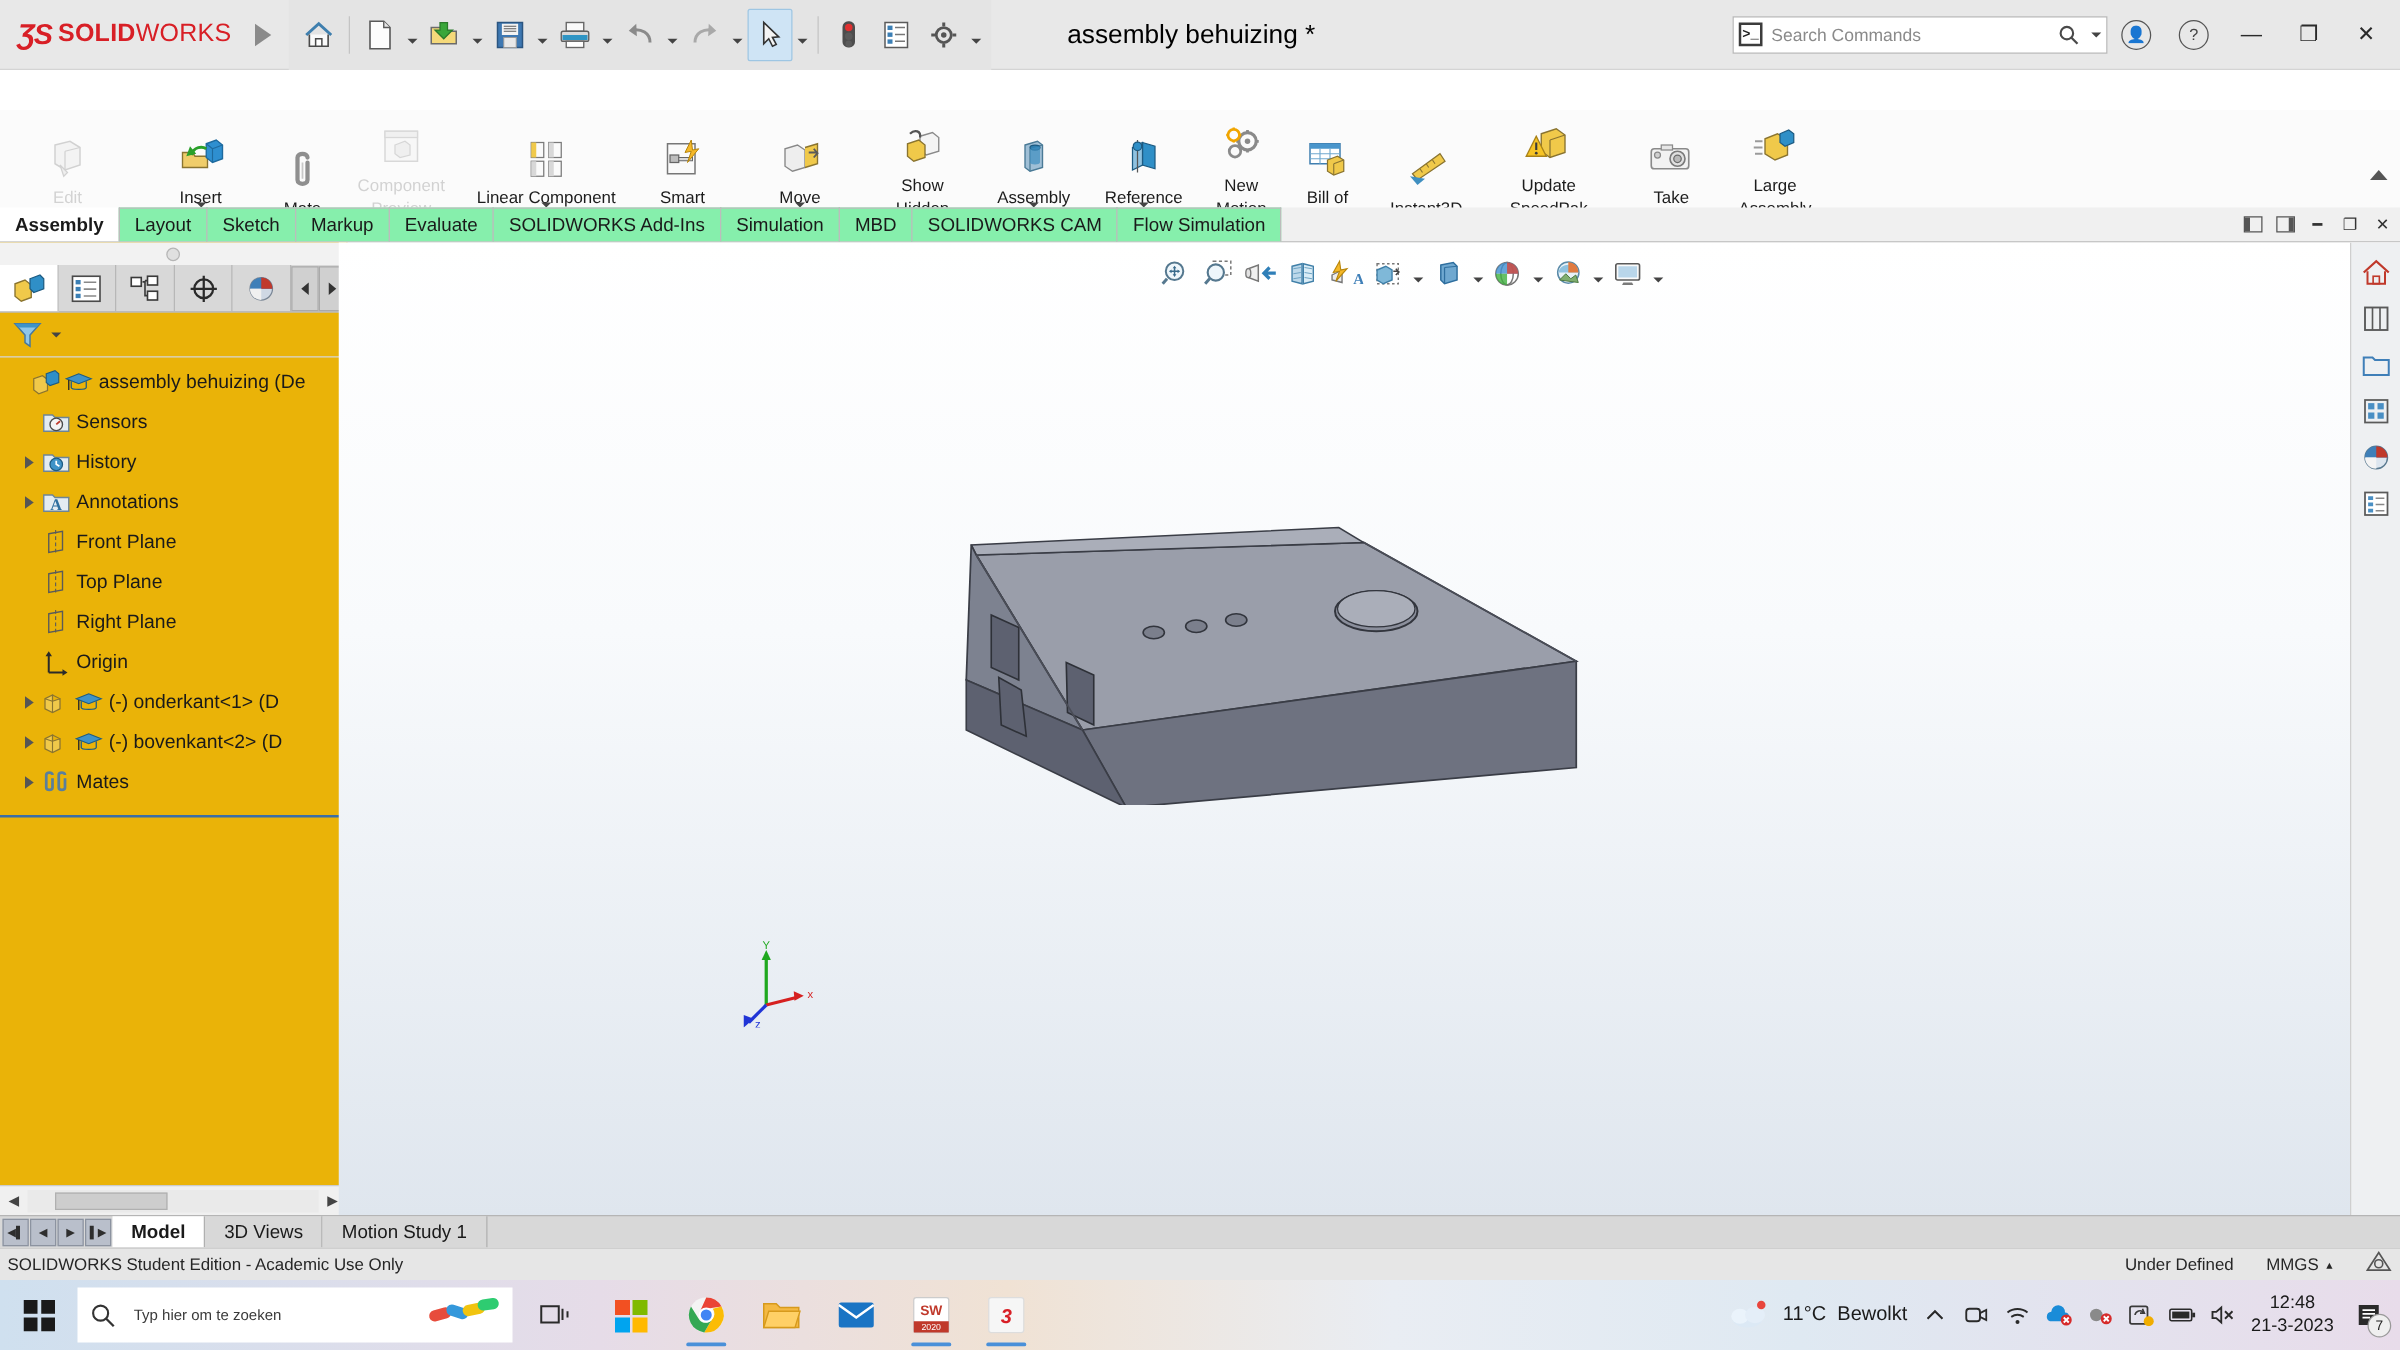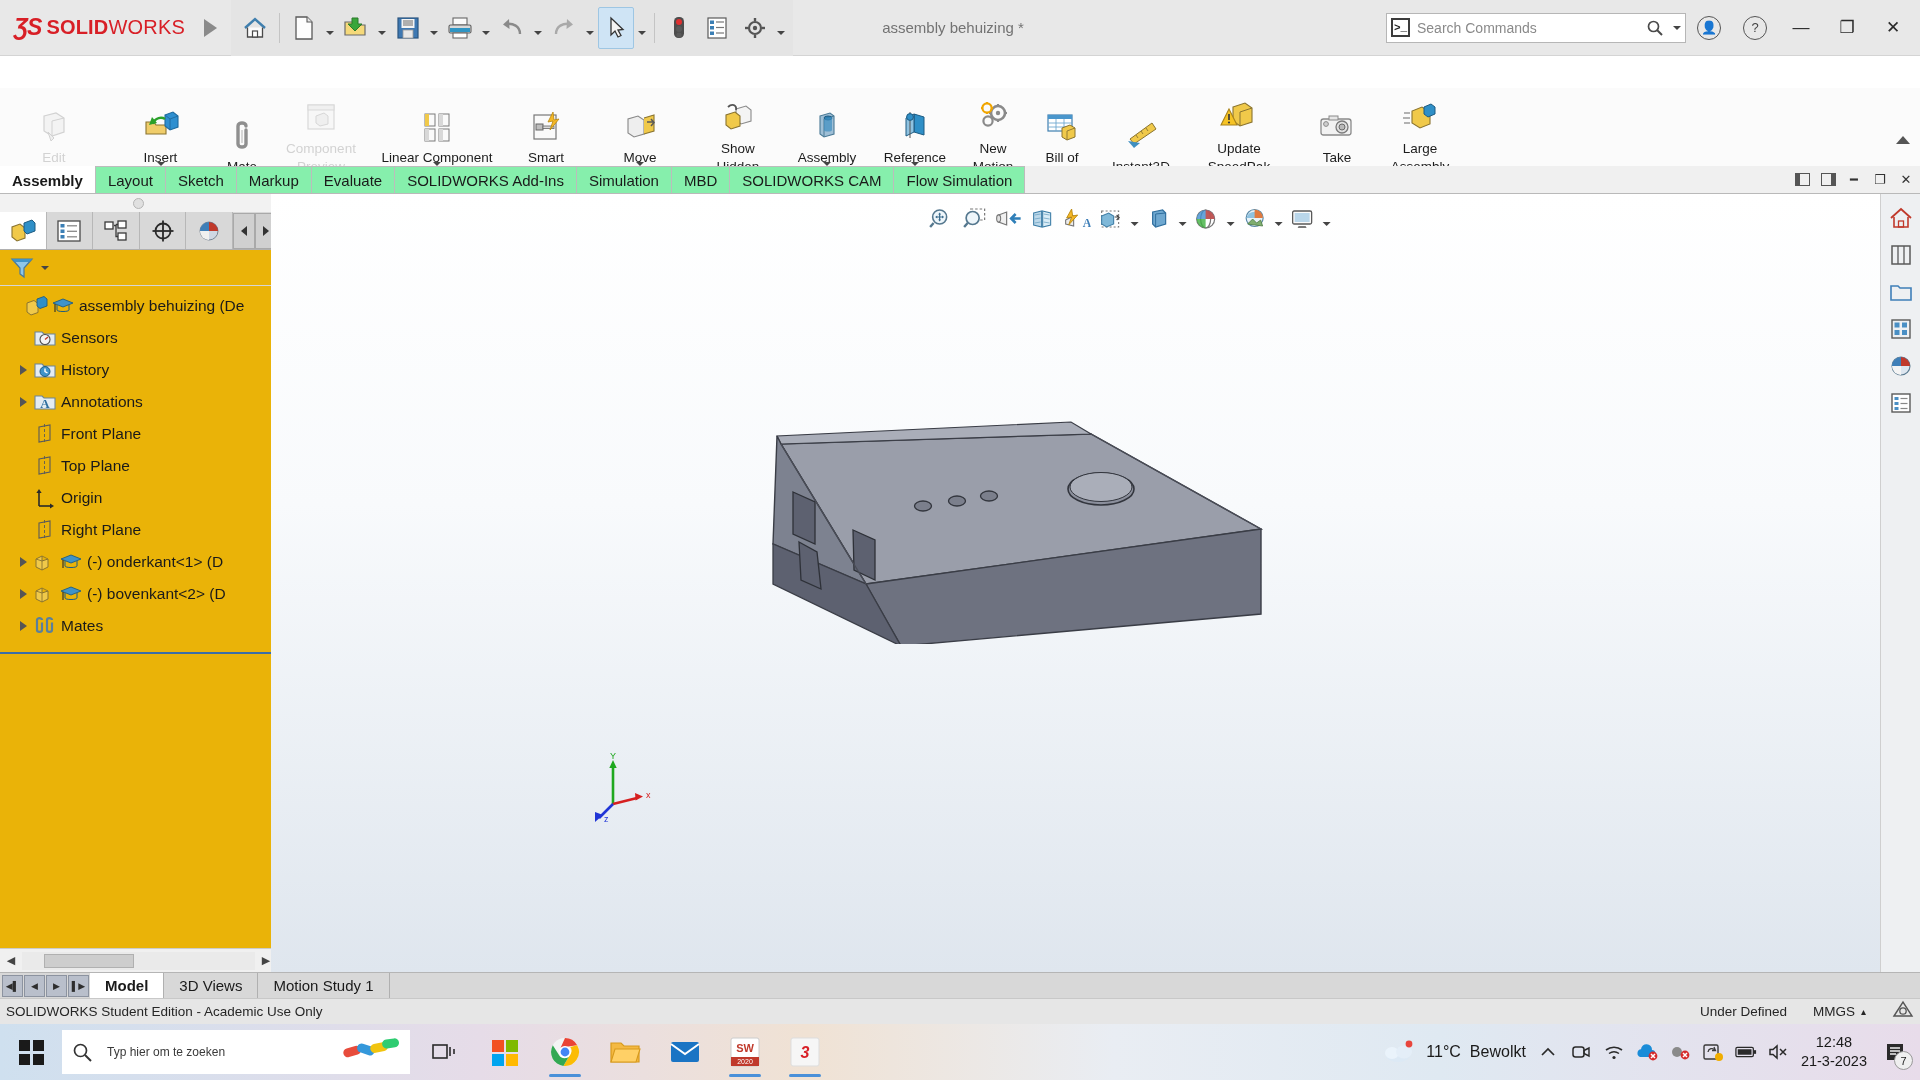--- a/index.html
+++ b/index.html
@@ -35,21 +35,21 @@
   .qat-btn.sel { background: #cfe4f5; border: 1px solid #9ec6e3; }
   .qat-caret {
     width: 12px; height: 42px; display:flex; align-items:flex-end; justify-content:center;
     padding-bottom: 14px; cursor: pointer;
   }
   .caret-d { width:0;height:0;border-left:4px solid transparent;border-right:4px solid transparent;border-top:4px solid #444;}
   .qat-sep { width: 1px; height: 30px; background: #c4c4c4; margin: 0 4px; }
 
   .doc-title {
     position: absolute; left: 0; right: 14px; text-align: center;
-    font-size: 15px; color: #737373; pointer-events: none;
+    font-size: 21px; color: #000000; pointer-events: none;
   }
   .tb-right { margin-left: auto; display: flex; align-items: center; height: 56px; padding-right: 4px; }
   .search-box {
     width: 300px; height: 30px; background: #fff; border: 1px solid #b6b6b6;
     display: flex; align-items: center; padding: 0 4px; gap: 7px;
   }
   .cmd-icon {
     width: 19px; height: 19px; background: #fff; border: 2px solid #3c3c3c;
     color: #222; font-size: 11px; display:flex; align-items:center; justify-content:center;
     font-family: "Liberation Mono", monospace; font-weight: bold;
@@ -793,37 +793,37 @@
               <path d="M6 4 L17 2 L17 17 L6 19 Z" fill="none" stroke="#5a5a5a" stroke-width="1.1"></path>
               <line x1="11.5" y1="1" x2="11.5" y2="20" stroke="#5a5a5a" stroke-width=".9" stroke-dasharray="3 2"></line>
             </svg>
         </span>
         <span class="tlbl">Top Plane</span>
       </div>
 
       <div class="trow" style="padding-left:32px;">
         <span class="tico">
           <svg width="24" height="22" viewBox="0 0 24 22">
+              <path d="M6 4 L17 2 L17 17 L6 19 Z" fill="none" stroke="#5a5a5a" stroke-width="1.1"></path>
+              <line x1="11.5" y1="1" x2="11.5" y2="20" stroke="#5a5a5a" stroke-width=".9" stroke-dasharray="3 2"></line>
+            </svg>
+        </span>
+        <span class="tlbl">Right Plane</span>
+      </div>
+
+      <div class="trow" style="padding-left:32px;">
+        <span class="tico">
+          <svg width="24" height="22" viewBox="0 0 24 22">
               <path d="M6 19 L6 4" stroke="#2a2a2a" stroke-width="1.6"></path>
               <path d="M6 2 L3.4 6 H8.6 Z" fill="#2a2a2a"></path>
               <path d="M6 19 L19 19" stroke="#2a2a2a" stroke-width="1.6"></path>
               <path d="M21 19 L17 16.4 V21.6 Z" fill="#2a2a2a"></path>
             </svg>
         </span>
         <span class="tlbl">Origin</span>
-      </div>
-
-      <div class="trow" style="padding-left:32px;">
-        <span class="tico">
-          <svg width="24" height="22" viewBox="0 0 24 22">
-              <path d="M6 4 L17 2 L17 17 L6 19 Z" fill="none" stroke="#5a5a5a" stroke-width="1.1"></path>
-              <line x1="11.5" y1="1" x2="11.5" y2="20" stroke="#5a5a5a" stroke-width=".9" stroke-dasharray="3 2"></line>
-            </svg>
-        </span>
-        <span class="tlbl">Right Plane</span>
       </div>
 
       <div class="trow" style="padding-left:14px;">
         <span class="texp">
             <i></i>
           </span>
         <span class="tico">
           <svg width="24" height="22" viewBox="0 0 24 22">
               <path d="M3 16 L3 8 L9 5 L9 10 L15 8 L15 16 L9 19 Z" fill="#f0c94a" stroke="#8a7430" stroke-width="1"></path>
               <path d="M3 8 L9 10 M9 10 L9 19 M9 5 L15 8" fill="none" stroke="#8a7430" stroke-width=".9"></path>

